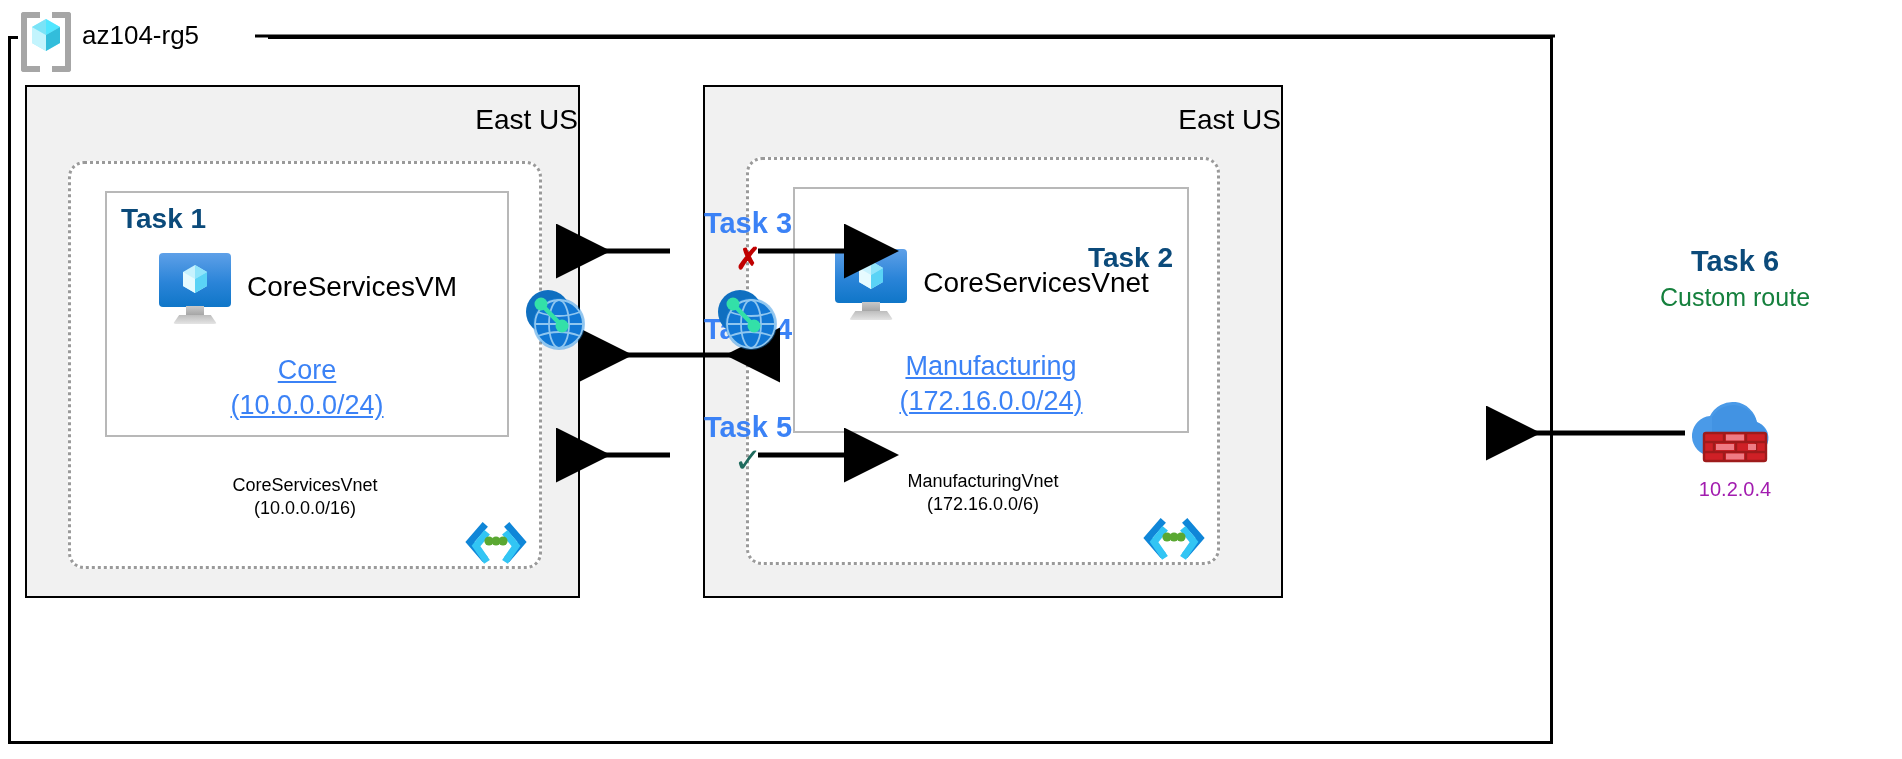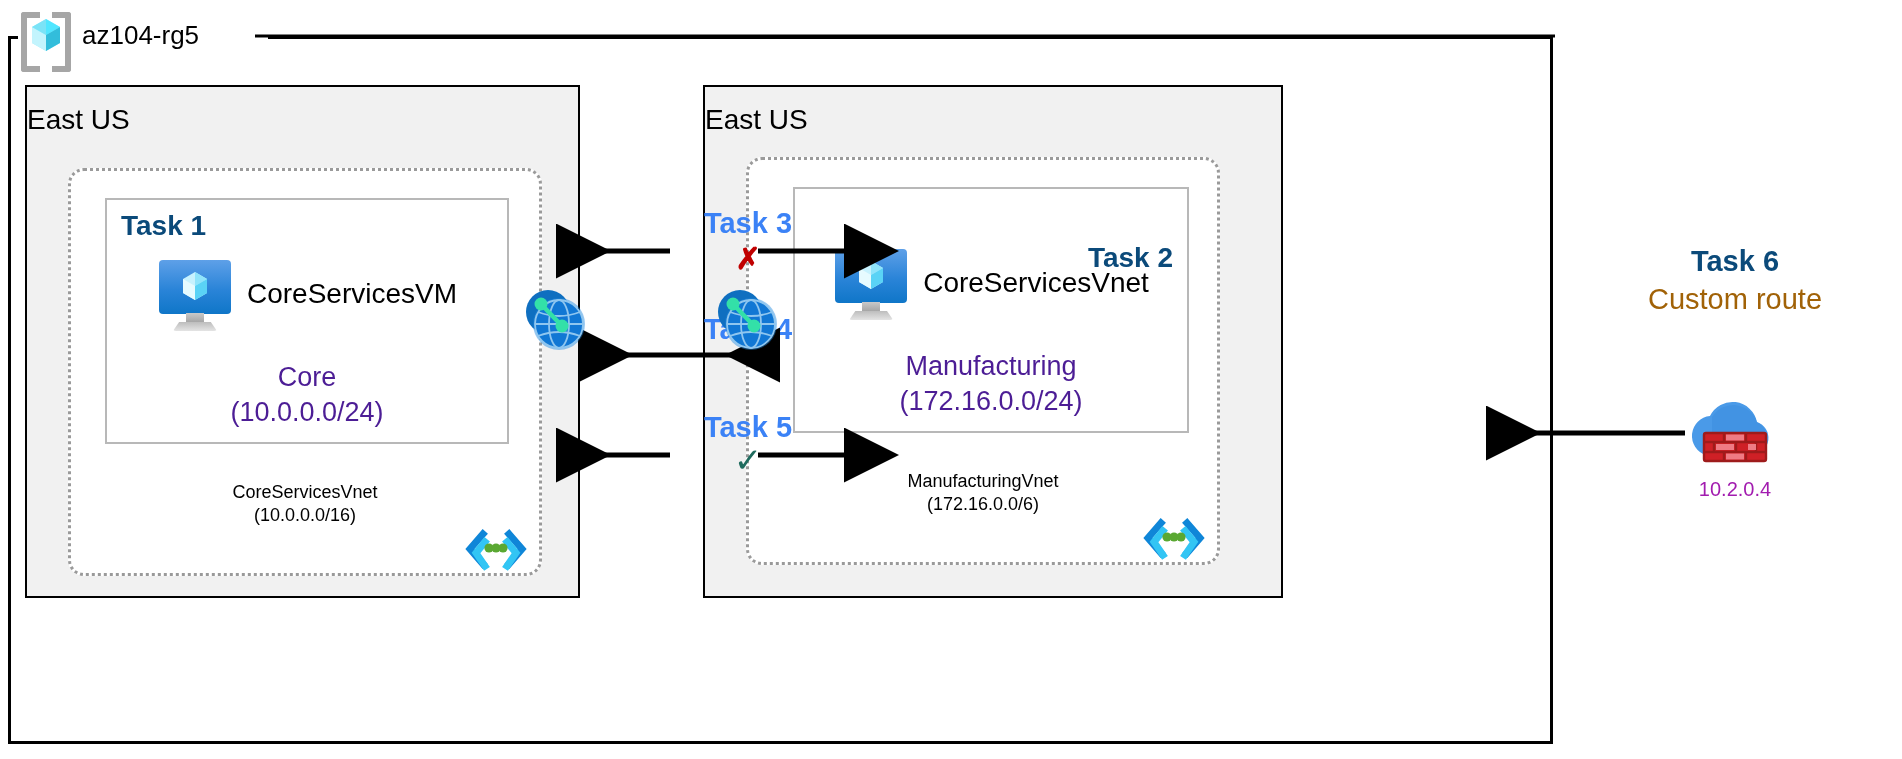--- a/index.html
+++ b/index.html
@@ -37,31 +37,31 @@
   .rg-icon .brk.r{right:1px;border-right:6px solid #a6a6a6;border-top:6px solid #a6a6a6;border-bottom:6px solid #a6a6a6;border-radius:0 3px 3px 0;}
 
   
   .region{
     position:absolute;background:#f1f1f1;border:2px solid #000;
     box-sizing:border-box;
   }
   #region-left{left:25px;top:85px;width:555px;height:513px;}
   #region-right{left:703px;top:85px;width:580px;height:513px;}
   .region-title{
-    position:absolute;left:0;right:0;top:17px;text-align:left;
+    position:absolute;left:0;right:0;top:17px;text-align:right;
     font-size:28px;color:#000;
   }
 
   
   .vnet{
     position:absolute;background:#ffffff;
     border:3px dotted #9a9a9a;border-radius:16px;
     box-sizing:border-box;
   }
-  #vnet-left{left:41px;top:81px;width:474px;height:408px;}
+  #vnet-left{left:41px;top:74px;width:474px;height:408px;}
   #vnet-right{left:41px;top:70px;width:474px;height:408px;}
   .vnet-label{
     position:absolute;left:0;right:0;text-align:center;
     font-size:18px;line-height:1.28;color:#000;
   }
   #vnet-left .vnet-label{top:310px;}
   #vnet-right .vnet-label{top:310px;}
 
   
   .vnet-glyph{position:absolute;right:12px;bottom:4px;width:62px;height:40px;}
@@ -81,21 +81,21 @@
   #subnet-left .task-tag{left:14px;top:10px;}
   #subnet-right .task-tag{right:14px;top:10px;margin-top:43px;}
 
   .vm-row{
     position:absolute;left:0;right:0;top:56px;
     display:flex;align-items:center;justify-content:center;gap:14px;
   }
   .vm-name{font-size:28px;color:#000;white-space:nowrap;}
   .subnet-meta{
     position:absolute;left:0;right:0;top:160px;text-align:center;
-    font-size:27px;line-height:1.28;color:#4c1d95;
+    font-size:27px;line-height:1.28;color:#3b82f6;text-decoration:underline;
   }
 
   
   .vm-icon{position:relative;width:76px;height:76px;flex:0 0 76px;}
   .vm-icon .screen{
     position:absolute;left:2px;top:4px;width:72px;height:54px;border-radius:4px;
     background:linear-gradient(180deg,#5ea0e8 0%,#2a84d8 55%,#0f76c8 100%);
   }
   .vm-icon .neck{
     position:absolute;left:29px;top:57px;width:18px;height:11px;
@@ -116,21 +116,21 @@
   .mark.x{color:#c00000;}
   .mark.check{color:#1f6b5e;font-size:34px;font-weight:normal;}
 
   
   .peer-icon{position:absolute;width:74px;height:74px;}
 
   
   #task6-title{position:absolute;left:1610px;top:245px;width:250px;text-align:center;
     font-size:29px;font-weight:bold;color:#0b4a7a;}
   #task6-sub{position:absolute;left:1570px;top:283px;width:330px;text-align:center;
-    font-size:29px;color:#a16207;}
+    font-size:25px;color:#15803d;}
   #fw-icon{position:absolute;left:1678px;top:395px;width:110px;height:78px;}
   #fw-ip{position:absolute;left:1610px;top:478px;width:250px;text-align:center;
     font-size:20px;color:#a21caf;}
 
   svg{display:block;overflow:visible;}
 </style>
 </head>
 <body>
 
 <div class="stage">

